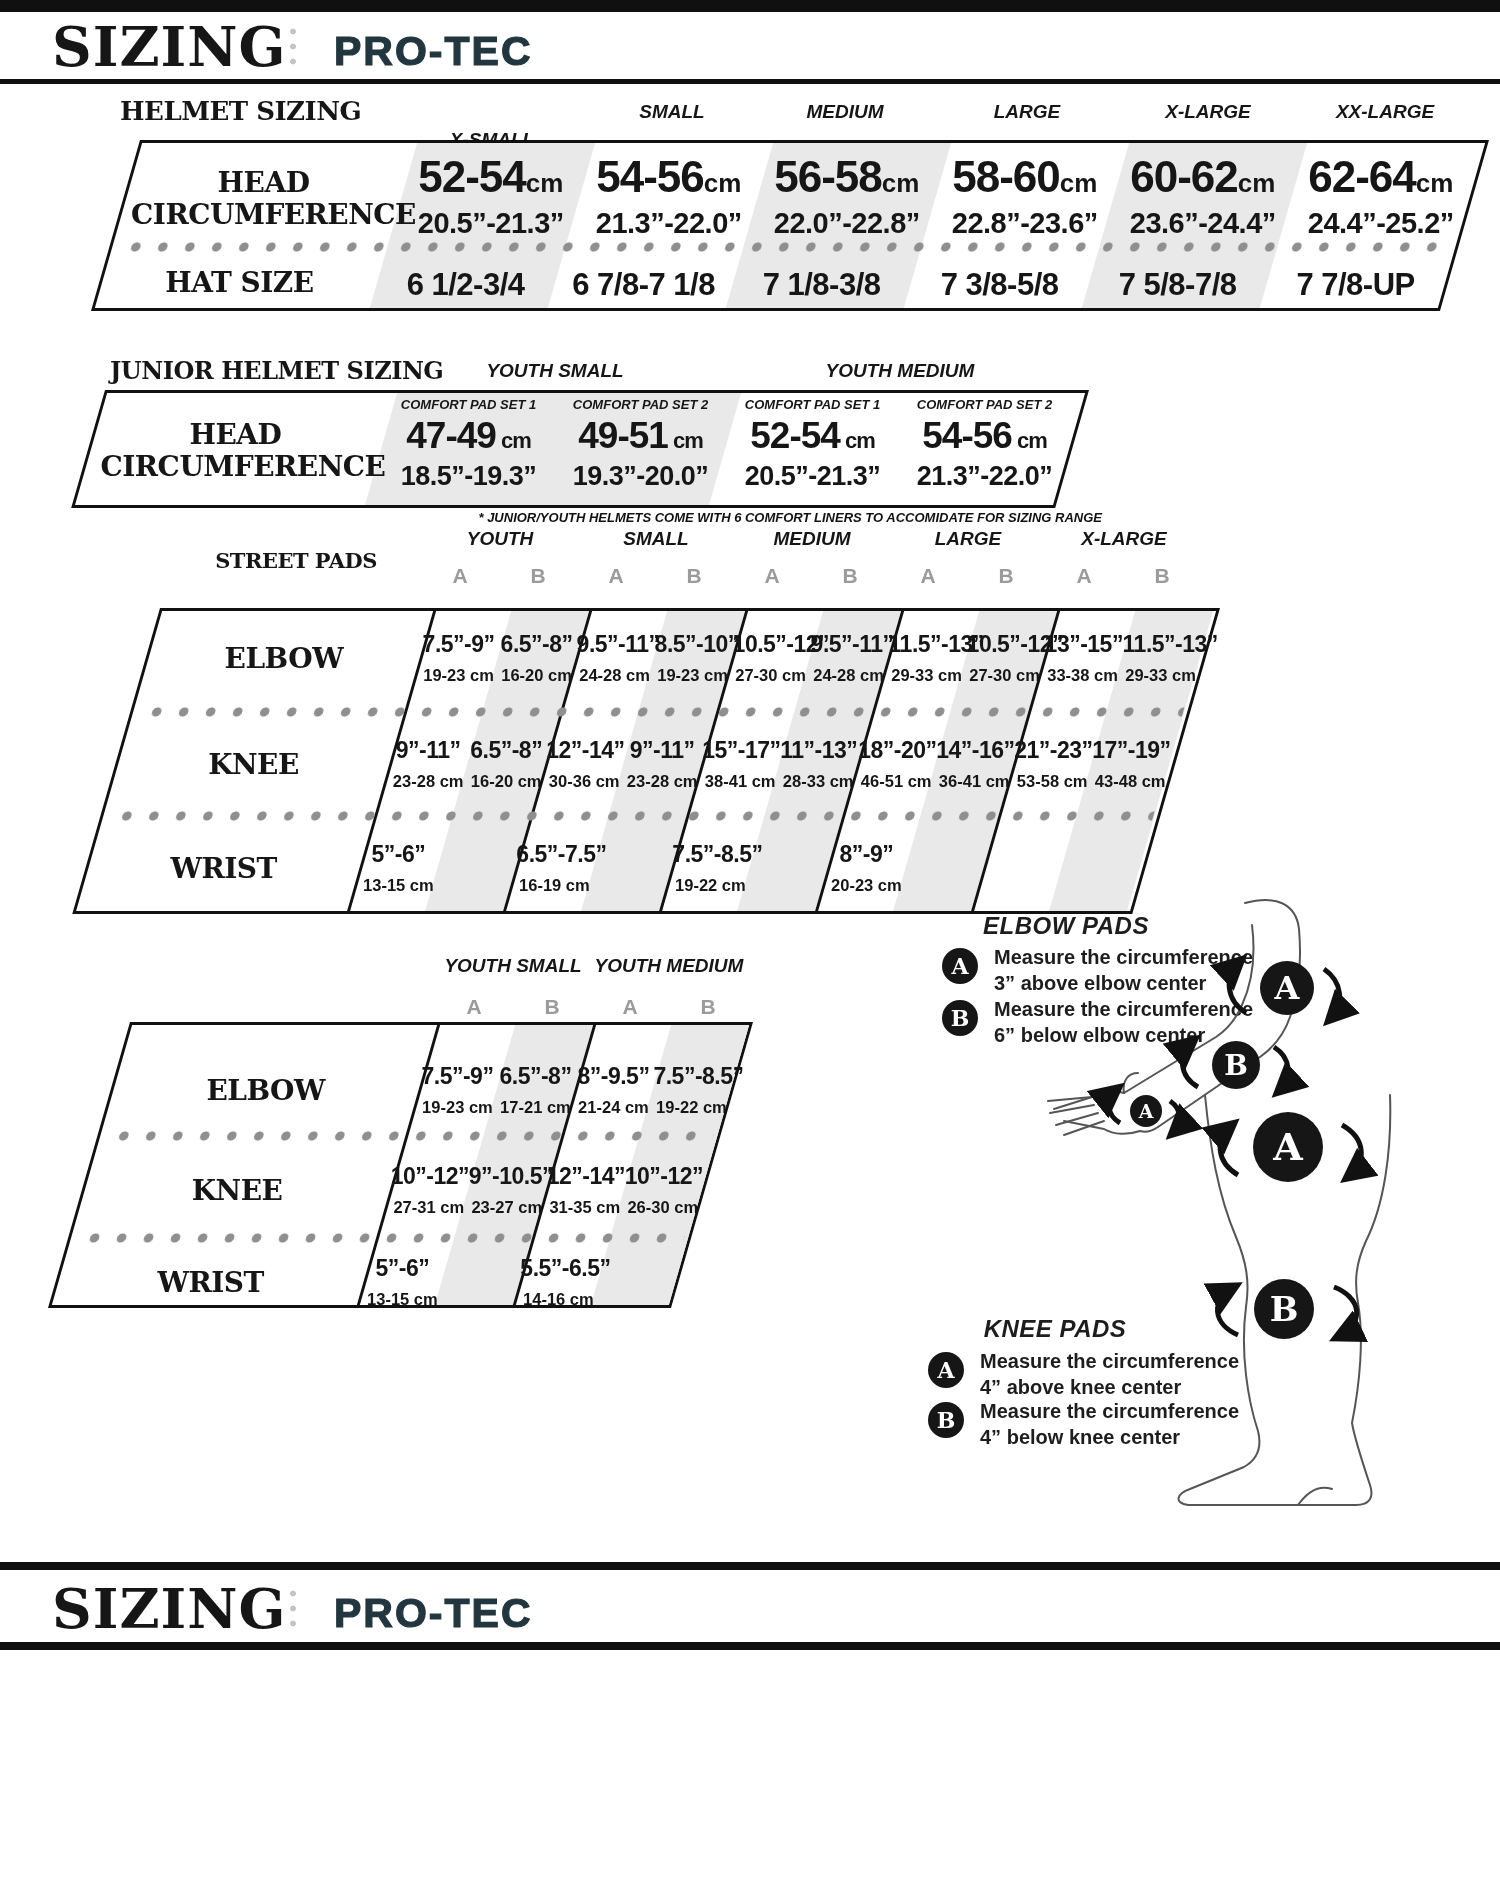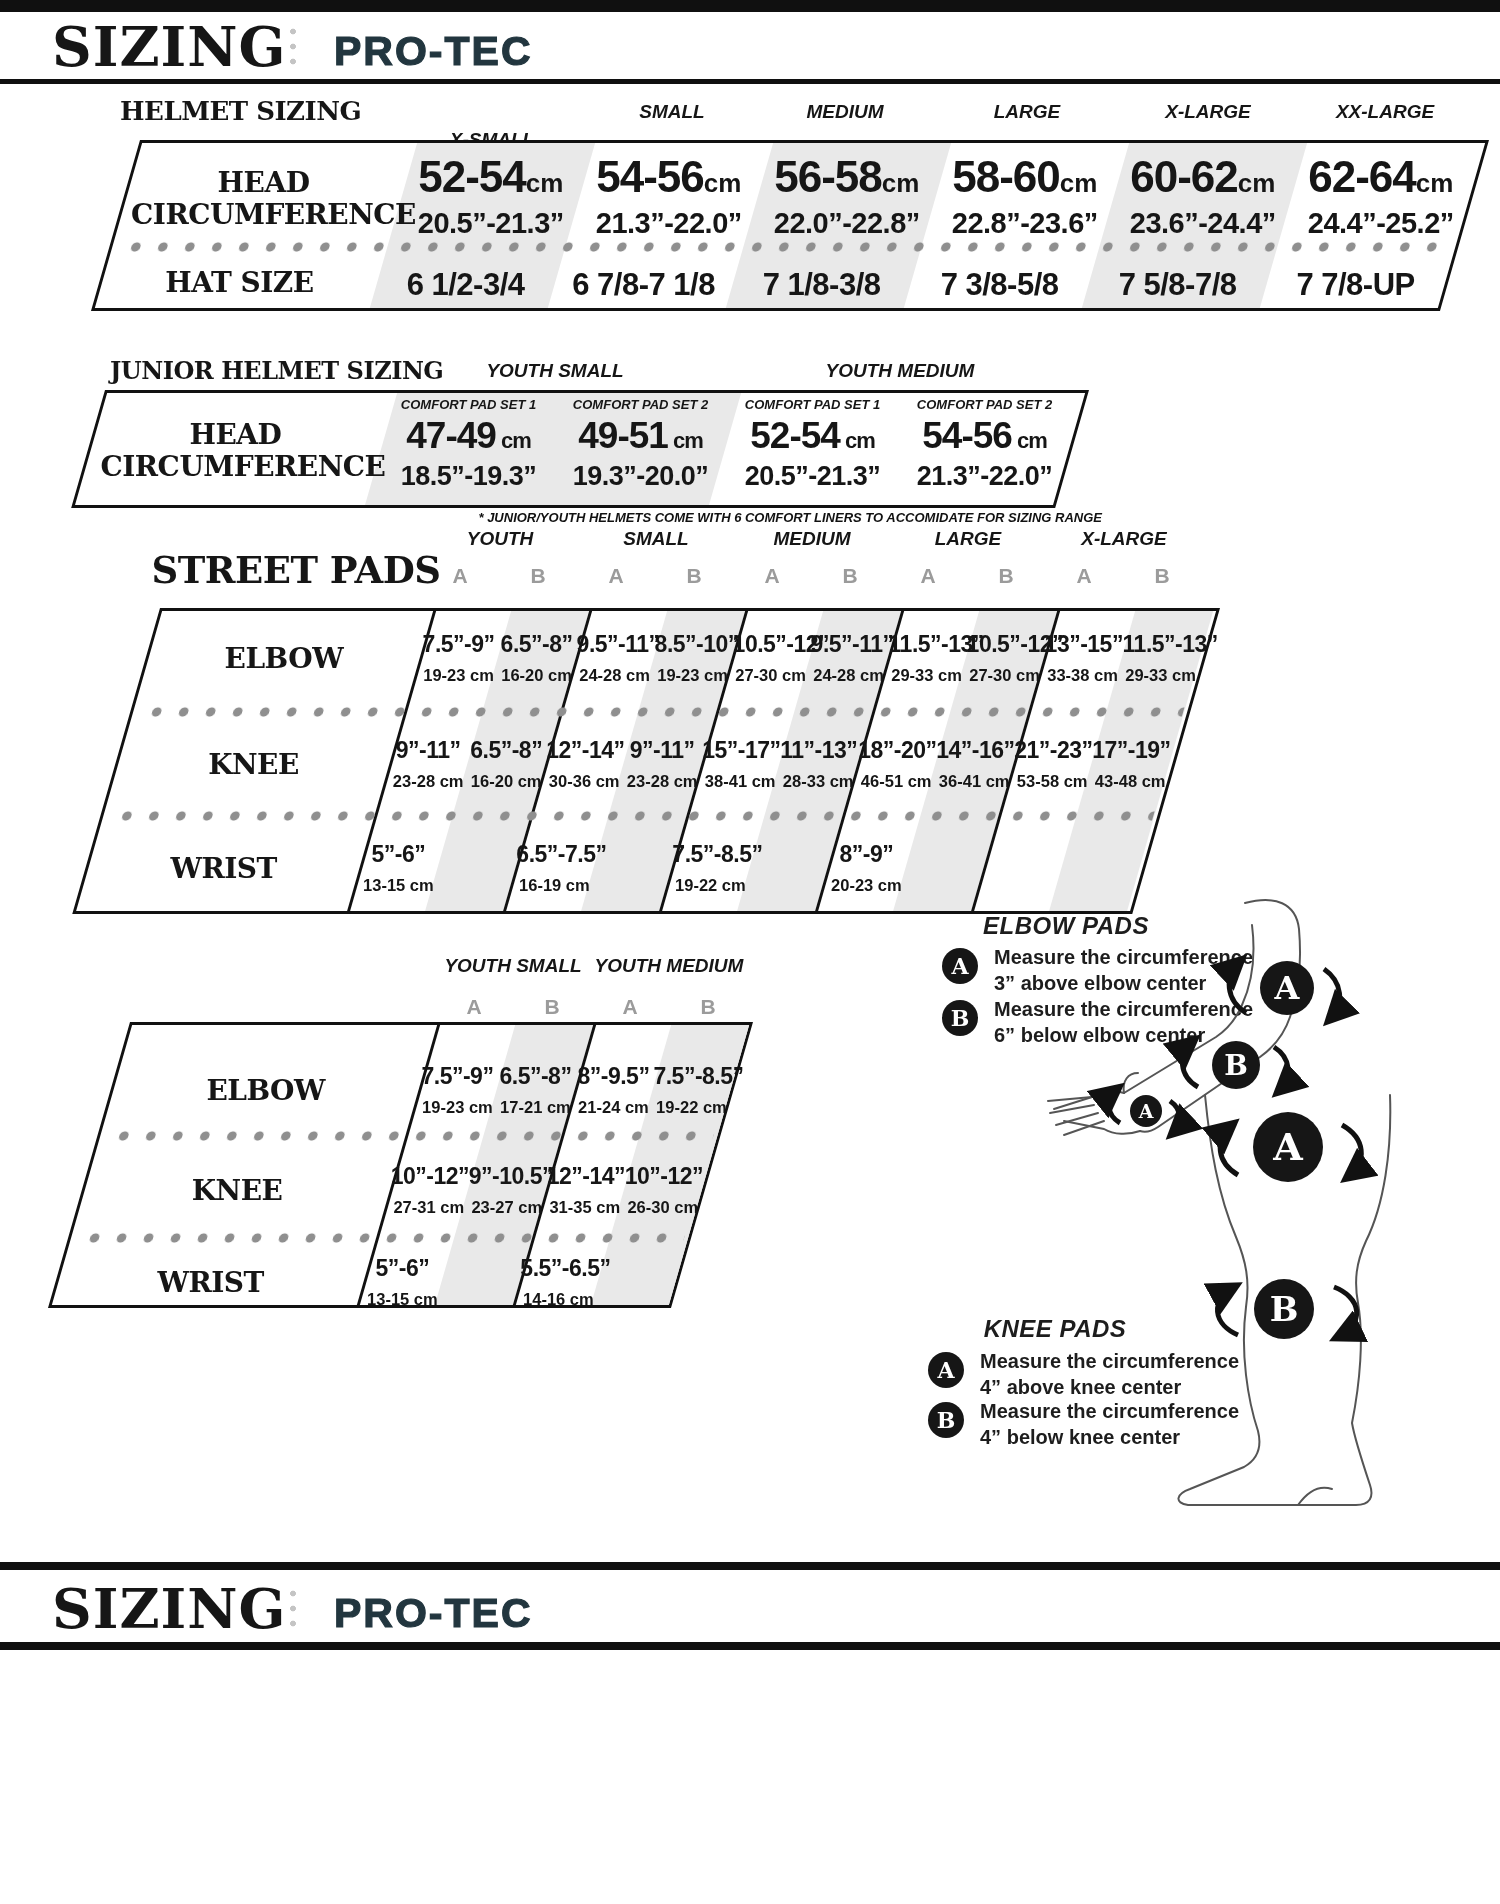--- a/index.html
+++ b/index.html
@@ -135,21 +135,21 @@
       <div class="midin" style="margin-top:9px;">20.5”-21.3”</div>
       </div>
     <div class="cell uns" style="left:808px;top:5px;width:168px;">
       <div class="setlab">COMFORT PAD SET 2</div>
       <div class="midcm" style="margin-top:6px;"><span>54-56</span><span class="unit"> cm</span></div>
       <div class="midin" style="margin-top:9px;">21.3”-22.0”</div>
       </div>
   </div>
   <div class="abs foot" style="right:398px;top:510px;">* JUNIOR/YOUTH HELMETS COME WITH 6 COMFORT LINERS TO ACCOMIDATE FOR SIZING RANGE</div>
 
-  <div class="abs seclab" style="left:146px;top:548px;width:300px;text-align:center;font-size:37px;">STREET PADS</div>
+  <div class="abs seclab" style="left:146px;top:548px;width:300px;text-align:center;font-size:21px;">STREET PADS</div>
   <div class="abs grphead" style="left:430px;top:528px;width:140px;">YOUTH</div>
   <div class="abs grphead" style="left:586px;top:528px;width:140px;">SMALL</div>
   <div class="abs grphead" style="left:742px;top:528px;width:140px;">MEDIUM</div>
   <div class="abs grphead" style="left:898px;top:528px;width:140px;">LARGE</div>
   <div class="abs grphead" style="left:1054px;top:528px;width:140px;">X-LARGE</div>
   <div class="abs graysub" style="left:440px;top:564px;width:40px;">A</div>
   <div class="abs graysub" style="left:518px;top:564px;width:40px;">B</div>
   <div class="abs graysub" style="left:596px;top:564px;width:40px;">A</div>
   <div class="abs graysub" style="left:674px;top:564px;width:40px;">B</div>
   <div class="abs graysub" style="left:752px;top:564px;width:40px;">A</div>

